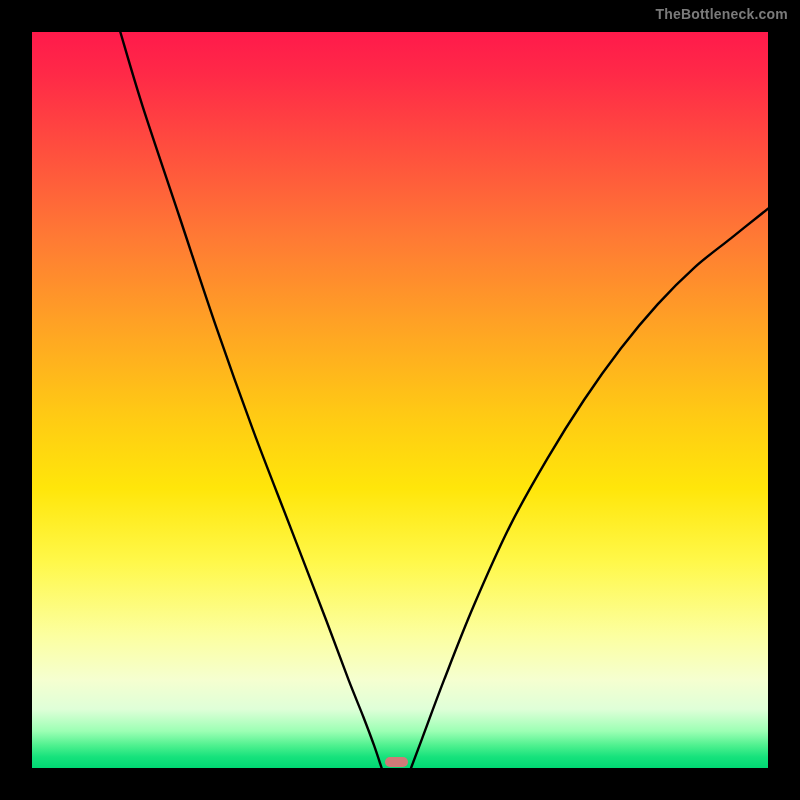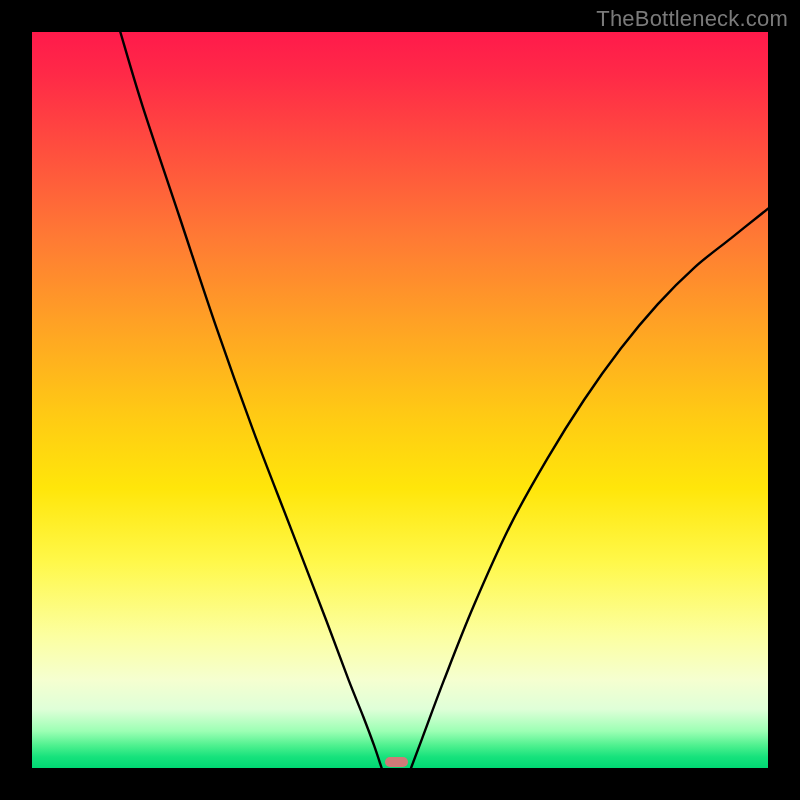--- a/index.html
+++ b/index.html
@@ -55,22 +55,22 @@
   .marker {
     position: absolute;
     background: #d07a78;
     border-radius: 6px;
   }
   .watermark {
     position: absolute;
     top: 6px;
     right: 12px;
     color: #7a7a7a;
-    font-size: 22px;
-    font-weight: 400;
+    font-size: 14px;
+    font-weight: 700;
     letter-spacing: 0.2px;
     user-select: none;
   }
 </style>
 </head>
 <body>
 
 <div class="frame">
   <div class="watermark">TheBottleneck.com</div>
 

